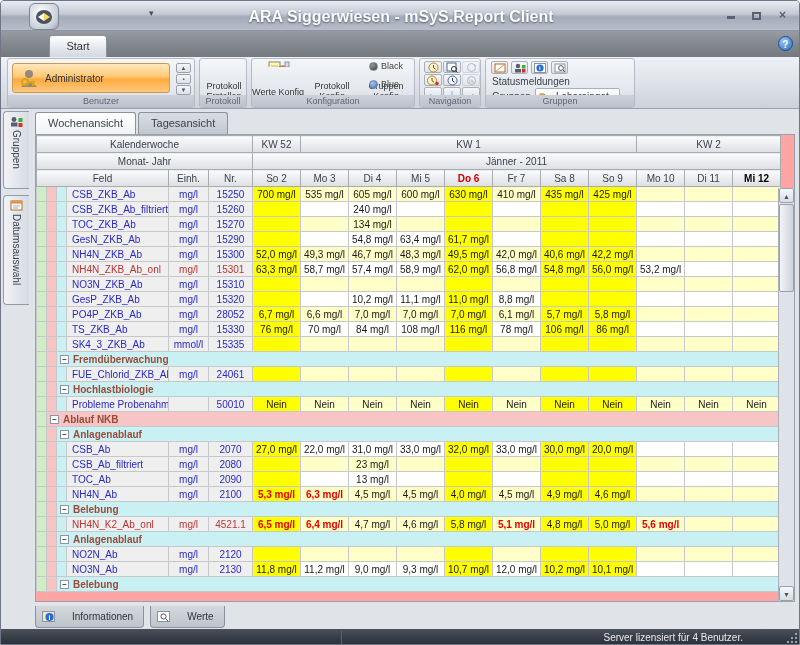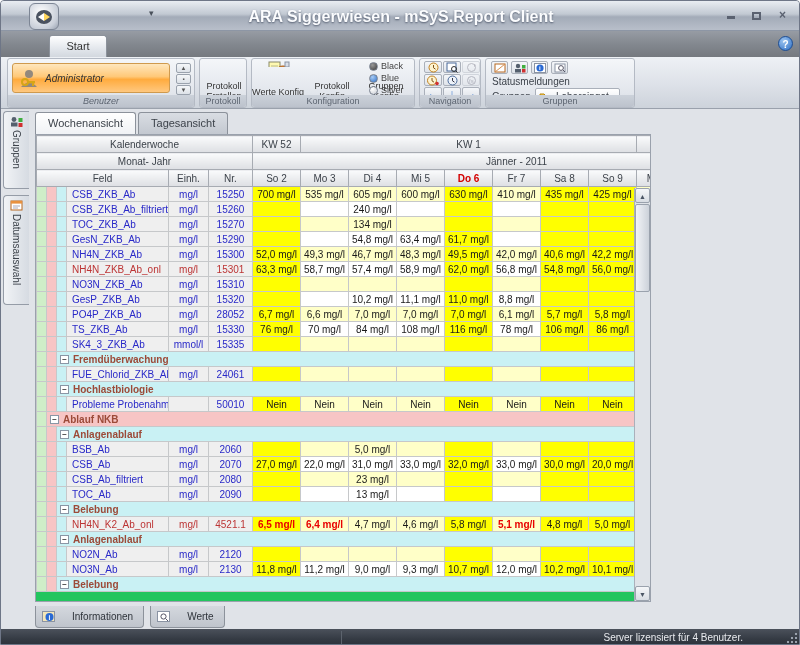--- a/index.html
+++ b/index.html
@@ -38,40 +38,40 @@
 
   
   .ribbon { position:absolute; left:0; top:56px; width:800px; height:52px;
     background:linear-gradient(180deg,#eef1f5 0%,#dde1e8 55%,#cdd3db 100%);
     border-bottom:1px solid #9aa1ac; }
   .rgroup { position:absolute; top:1px; height:50px; border:1px solid #b4bac4; border-radius:3px;
     background:linear-gradient(180deg,#f4f6f9,#e2e6ec 70%,#d7dce3); }
   .rgroup .caption { position:absolute; left:0; right:0; bottom:0; height:12px; font-size:9px;
     color:#5d6571; text-align:center; line-height:12px; border-radius:0 0 3px 3px;
     background:linear-gradient(180deg,#ccd2da,#bcc2cc); }
-  .g-benutzer { left:6px;  width:188px;font-style:italic; }
+  .g-benutzer { left:6px;  width:188px; }
   .g-protokoll { left:198px; width:48px; }
   .g-konfig { left:250px; width:164px; }
   .g-nav { left:418px; width:62px; }
   .g-gruppen { left:484px; width:150px; }
 
   .user-item { position:absolute; left:4px; top:4px; width:158px; height:30px; border-radius:3px;
     border:1px solid #cf9a4e; background:linear-gradient(180deg,#ffe7bd 0%,#ffc878 45%,#ffab3e 55%,#ffc87f 100%);
     display:flex; align-items:center; gap:6px; padding-left:6px; font-size:10px; color:#333; }
   .user-scroll { position:absolute; right:3px; top:4px; width:15px; height:30px; display:flex;
     flex-direction:column; gap:1px; }
   .uscroll-btn { flex:1; border:1px solid #9aa2ad; border-radius:2px; font-size:6px; color:#555;
     background:linear-gradient(180deg,#f5f7f9,#dde2e8); text-align:center; line-height:8px; }
 
   .big-btn { position:absolute; top:2px; display:flex; flex-direction:column; align-items:center;
     width:52px; height:36px; font-size:9px; line-height:9.5px; color:#333; text-align:center;
     border-radius:3px; cursor:default;gap:20px; }
   .big-btn .bb-label { margin-top:1px; }
 
-  .theme-radios { position:absolute; right:3px; top:2px; width:42px; display:flex; flex-direction:column; gap:2px; }
+  .theme-radios { position:absolute; right:3px; top:2px; width:42px; display:flex; flex-direction:column; gap:8px; }
   .theme-radio { display:flex; align-items:center; gap:3px; font-size:9px; color:#444; }
   .radio-dot { width:9px; height:9px; border-radius:50%; border:1px solid #7a8290; }
   .radio-black { background:radial-gradient(circle at 35% 30%,#9a9a9a,#3a3a3a); }
   .radio-blue  { background:radial-gradient(circle at 35% 30%,#a8ccf4,#2f6fc8); }
   .radio-silver{ background:radial-gradient(circle at 35% 30%,#ffffff,#c8ccd2); }
 
   .nav-grid { position:absolute; left:4px; top:2px; display:grid;
     grid-template-columns:repeat(3,18px); grid-auto-rows:12px; gap:1px; }
   .nav-btn { width:18px; height:12px; border:1px solid #aab0ba; border-radius:2px;
     background:linear-gradient(180deg,#f4f6f9,#dfe3e9); display:flex; align-items:center;
@@ -96,22 +96,22 @@
     background:linear-gradient(90deg,#f1f3f6,#d6dbe2); margin-bottom:6px; padding:4px 0 6px 0;
     display:flex; flex-direction:column; align-items:center; gap:3px; }
   .side-tab .vtext { writing-mode:vertical-rl; font-size:10px; color:#3c424a; }
 
   .viewtabs { position:absolute; left:34px; top:3px; height:22px; display:flex; }
   .view-tab { height:22px; padding:0 12px; border:1px solid #8c929b; border-bottom:none;
     border-radius:3px 3px 0 0; font-size:11px; line-height:21px; color:#3c424a;
     background:linear-gradient(180deg,#d9dde3,#c3c8d0); margin-right:2px; }
   .view-tab.active { background:linear-gradient(180deg,#ffffff,#f0f2f5); position:relative; z-index:2; }
 
-  .table-area { position:absolute; left:34px; top:25px; width:616px; height:468px;
-    background:#22c55e; border:1px solid #9aa1ac; overflow:hidden; }
+  .table-area { position:absolute; left:34px; top:25px; width:760px; height:468px;
+    background:#fca5a5; border:1px solid #9aa1ac; overflow:hidden; }
   table.grid { border-collapse:collapse; table-layout:fixed; width:744px; }
   table.grid th, table.grid td { overflow:hidden; white-space:nowrap; }
   table.grid th { height:17px; font-weight:normal; font-size:10px; color:#3c424a;
     background:linear-gradient(180deg,#fafbfc,#dddfe3); border:1px solid #a7abb2; text-align:center; }
   table.grid th.red-day { color:#d40000; font-weight:bold; }
   table.grid th.bold-day { color:#000; font-weight:bold; }
   table.grid td { height:15px; font-size:10px; border:1px solid #c6c8ca; }
   td.strip { border-top:none; border-bottom:none; }
   td.s-green { background:#cfeec8; }
   td.s-pink  { background:#f7c5c5; }
@@ -718,39 +718,20 @@
             </tr>
             <tr>
               <td class="strip s-green"></td>
               <td class="strip s-pink"></td>
               <td class="gh gh3" colspan="15"><span class="collapse-box">−</span><span>Anlagenablauf</span></td>
             </tr>
             <tr>
               <td class="strip s-green"></td>
               <td class="strip s-pink"></td>
               <td class="strip s-cyan"></td>
-              <td class="fld">BSB_Ab</td>
-              <td class="unit">mg/l</td>
-              <td class="nr">2060</td>
-              <td class="val wk"></td>
-              <td class="val pale"></td>
-              <td class="val pale">5,0 mg/l</td>
-              <td class="val pale"></td>
-              <td class="val wk"></td>
-              <td class="val pale"></td>
-              <td class="val wk"></td>
-              <td class="val wk"></td>
-              <td class="val pale"></td>
-              <td class="val pale"></td>
-              <td class="val pale"></td>
-            </tr>
-            <tr>
-              <td class="strip s-green"></td>
-              <td class="strip s-pink"></td>
-              <td class="strip s-cyan"></td>
               <td class="fld">CSB_Ab</td>
               <td class="unit">mg/l</td>
               <td class="nr">2070</td>
               <td class="val wk">27,0 mg/l</td>
               <td class="val white">22,0 mg/l</td>
               <td class="val white">31,0 mg/l</td>
               <td class="val white">33,0 mg/l</td>
               <td class="val wk">32,0 mg/l</td>
               <td class="val white">33,0 mg/l</td>
               <td class="val wk">30,0 mg/l</td>
@@ -789,20 +770,39 @@
               <td class="val white"></td>
               <td class="val white">13 mg/l</td>
               <td class="val white"></td>
               <td class="val wk"></td>
               <td class="val white"></td>
               <td class="val wk"></td>
               <td class="val wk"></td>
               <td class="val white"></td>
               <td class="val white"></td>
               <td class="val white"></td>
+            </tr>
+            <tr>
+              <td class="strip s-green"></td>
+              <td class="strip s-pink"></td>
+              <td class="strip s-cyan"></td>
+              <td class="fld">NH4N_Ab</td>
+              <td class="unit">mg/l</td>
+              <td class="nr">2100</td>
+              <td class="val wk redval">5,3 mg/l</td>
+              <td class="val pale redval">6,3 mg/l</td>
+              <td class="val pale">4,5 mg/l</td>
+              <td class="val pale">4,5 mg/l</td>
+              <td class="val wk">4,0 mg/l</td>
+              <td class="val pale">4,5 mg/l</td>
+              <td class="val wk">4,9 mg/l</td>
+              <td class="val wk">4,6 mg/l</td>
+              <td class="val pale"></td>
+              <td class="val pale"></td>
+              <td class="val pale"></td>
             </tr>
             <tr>
               <td class="strip s-green"></td>
               <td class="strip s-pink"></td>
               <td class="gh gh3" colspan="15"><span class="collapse-box">−</span><span>Belebung</span></td>
             </tr>
             <tr class="red-row">
               <td class="strip s-green"></td>
               <td class="strip s-pink"></td>
               <td class="strip s-cyan"></td>

